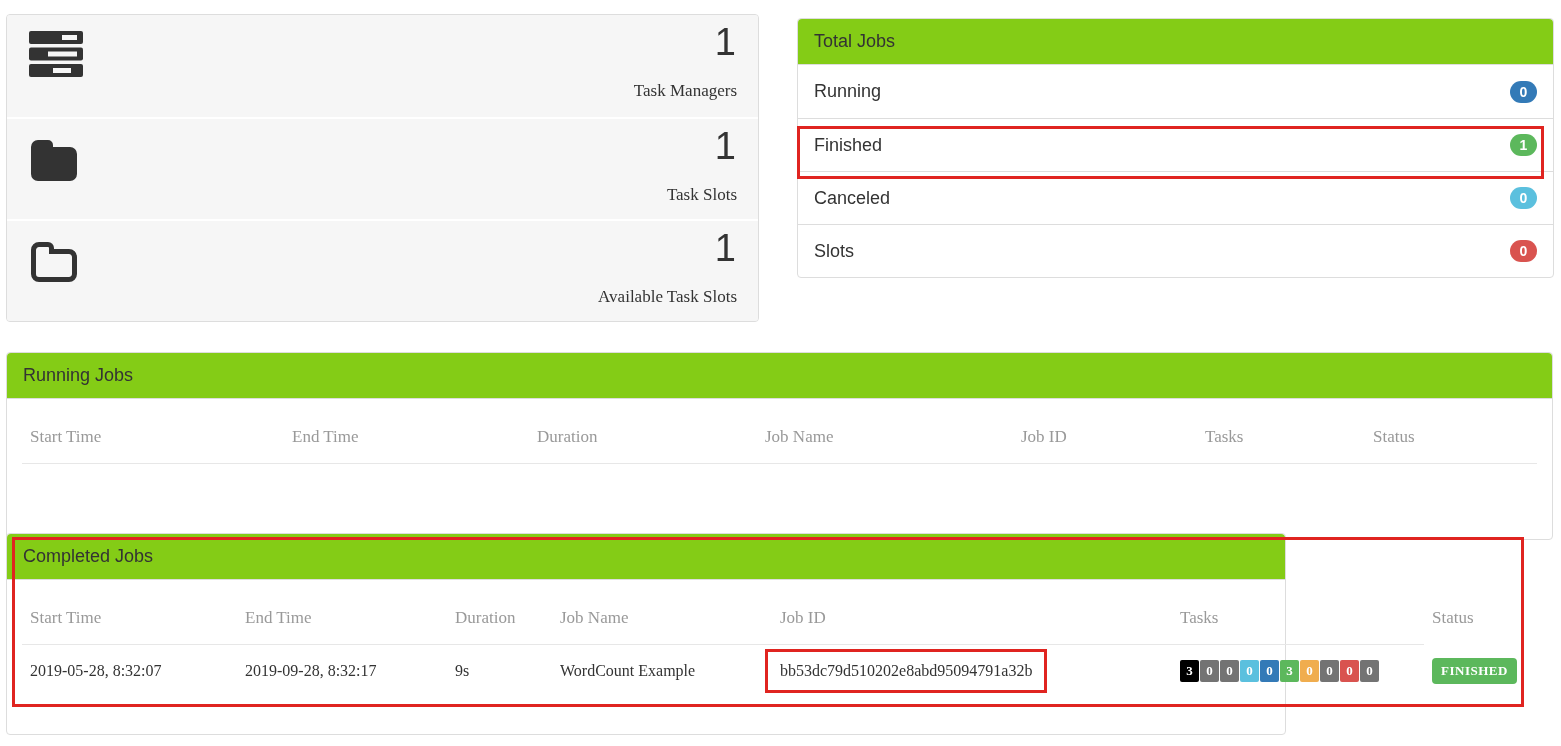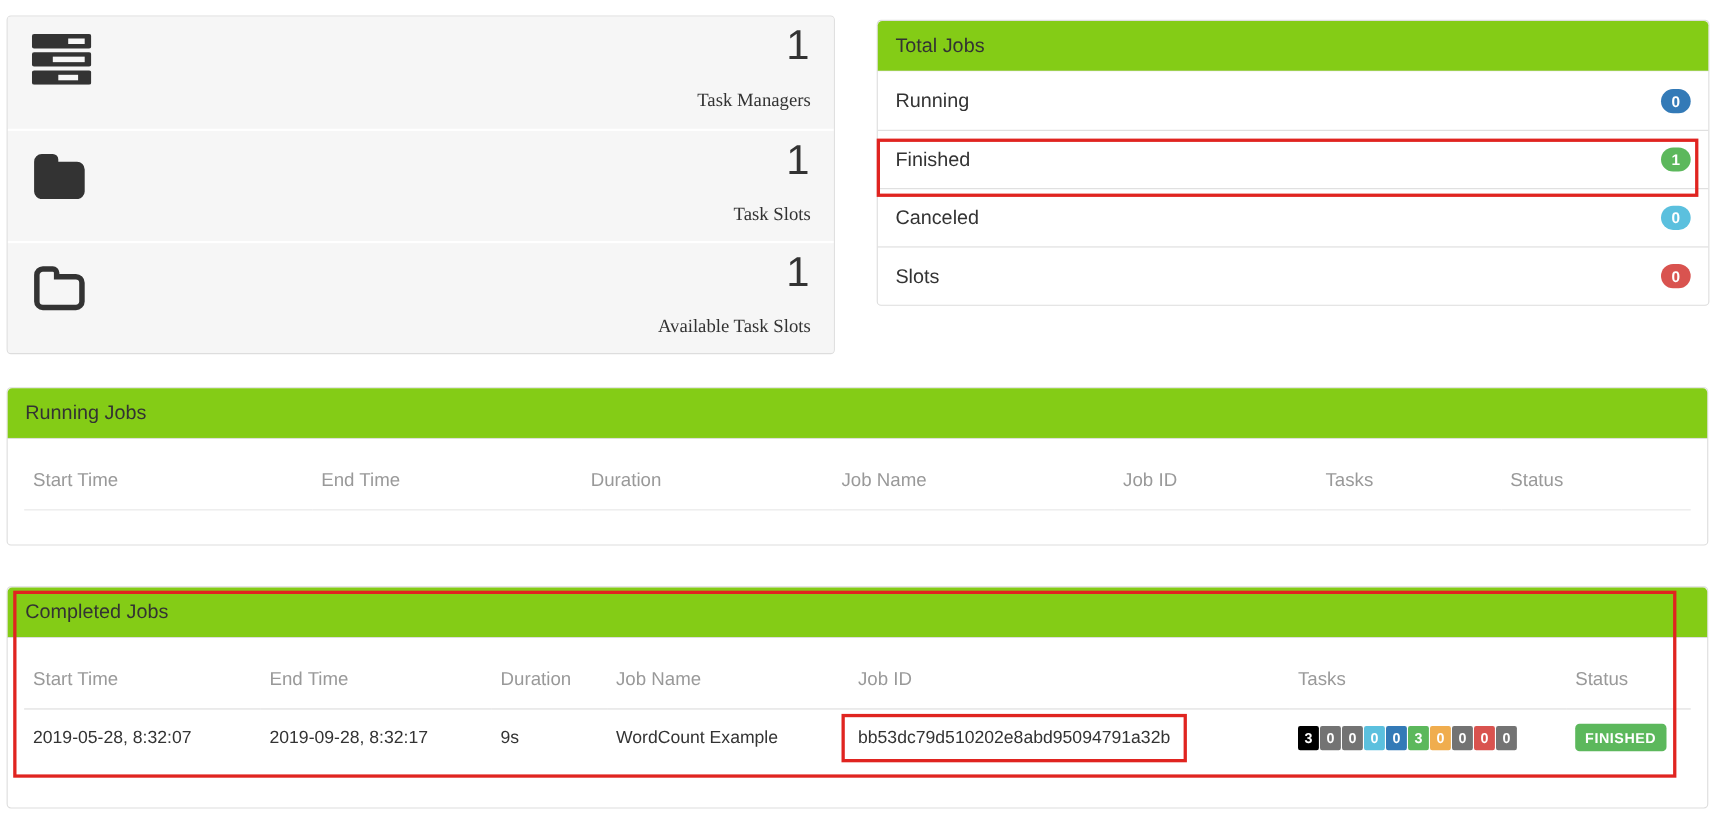--- a/index.html
+++ b/index.html
@@ -21,23 +21,23 @@
 
   
   .total-jobs { left: 797px; top: 18px; width: 757px; }
   .job-status-row { height: 53px; display: flex; align-items: center; justify-content: space-between;
     padding: 0 16px; font-size: 18px; }
   .job-status-row + .job-status-row { border-top: 1px solid #ddd; }
   .pill-badge { min-width: 27px; padding: 2px 8px; border-radius: 11px; color: #fff;
     font-size: 14px; font-weight: bold; text-align: center; line-height: 18px; }
 
   
-  .running-jobs { left: 6px; top: 352px; width: 1547px; height: 144px; }
-  .completed-jobs { left: 6px; top: 533px; width: 1547px; height: 202px; }
-  .panel-body { padding: 0 15px; }
+  .running-jobs { left: 6px; top: 352px; width: 1547px; height: 188px; }
+  .completed-jobs { left: 6px; top: 533px; width: 1280px; height: 202px; }
+  .panel-body { padding: 0 15px; font-family: Liberation Serif, serif; }
   table { width: 100%; border-collapse: collapse; table-layout: fixed; }
   th { text-align: left; font-weight: normal; color: #999; font-size: 17px;
     padding: 28px 8px 16px 8px; border-bottom: 1px solid #e7e7e7; }
   td { font-size: 16px; color: #333; padding: 0 8px; height: 52px; vertical-align: middle; }
   .empty-space { height: 40px; }
 
   
   .task-badges { display: inline-flex; }
   .task-badge { display: inline-block; min-width: 19px; height: 22px; line-height: 22px;
     margin-right: 1px; text-align: center; color: #fff; font-size: 13px; font-weight: bold;

